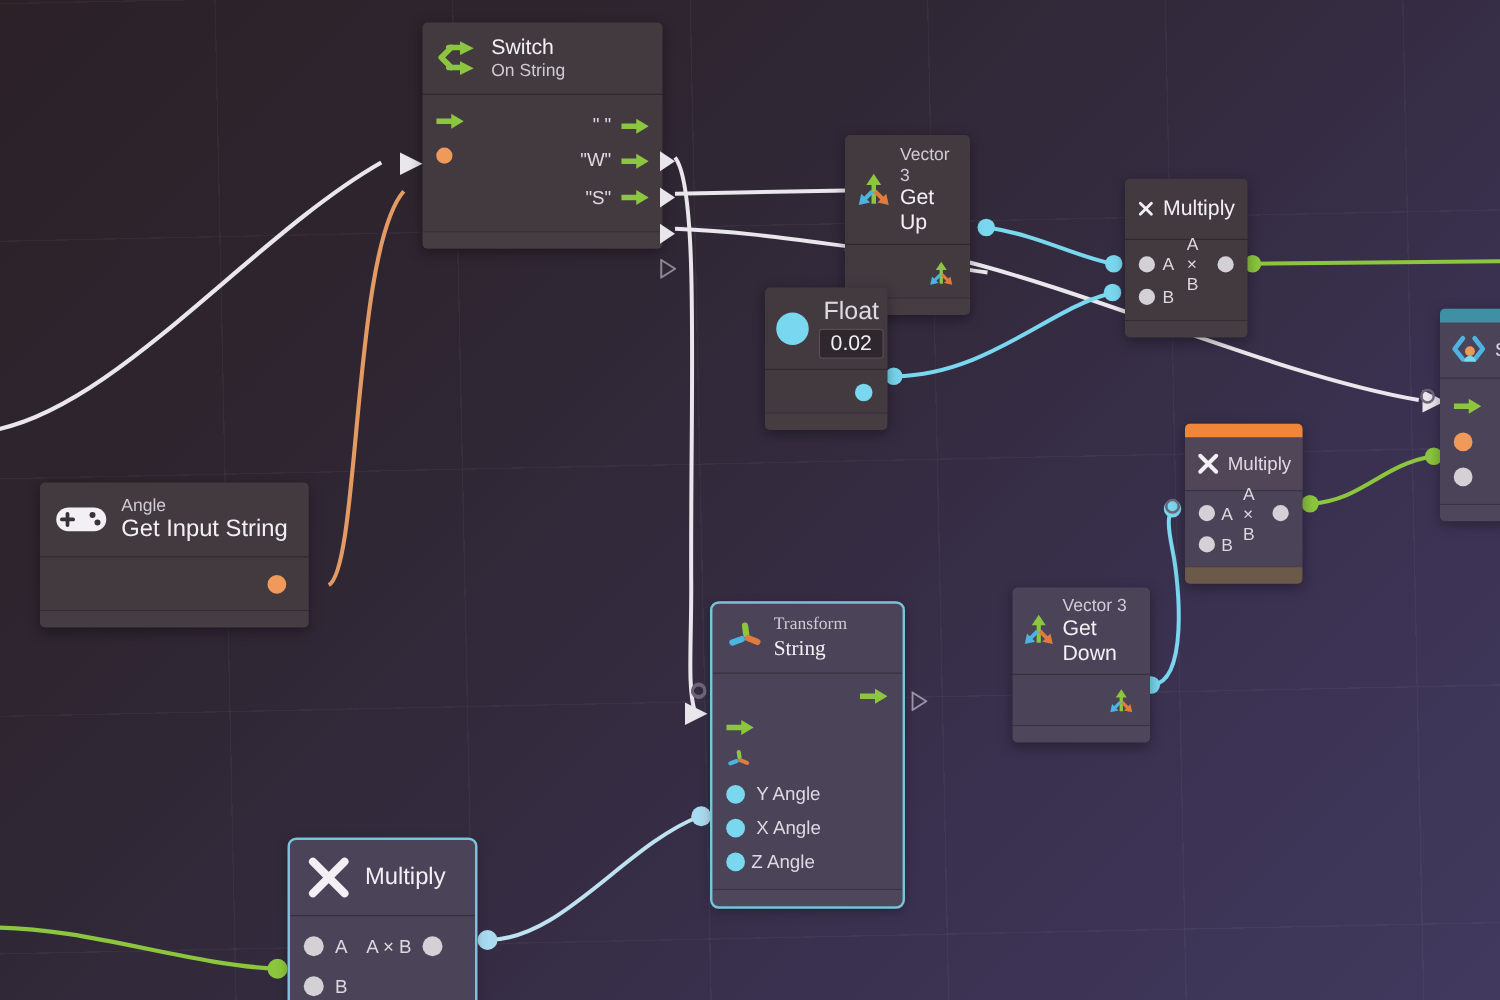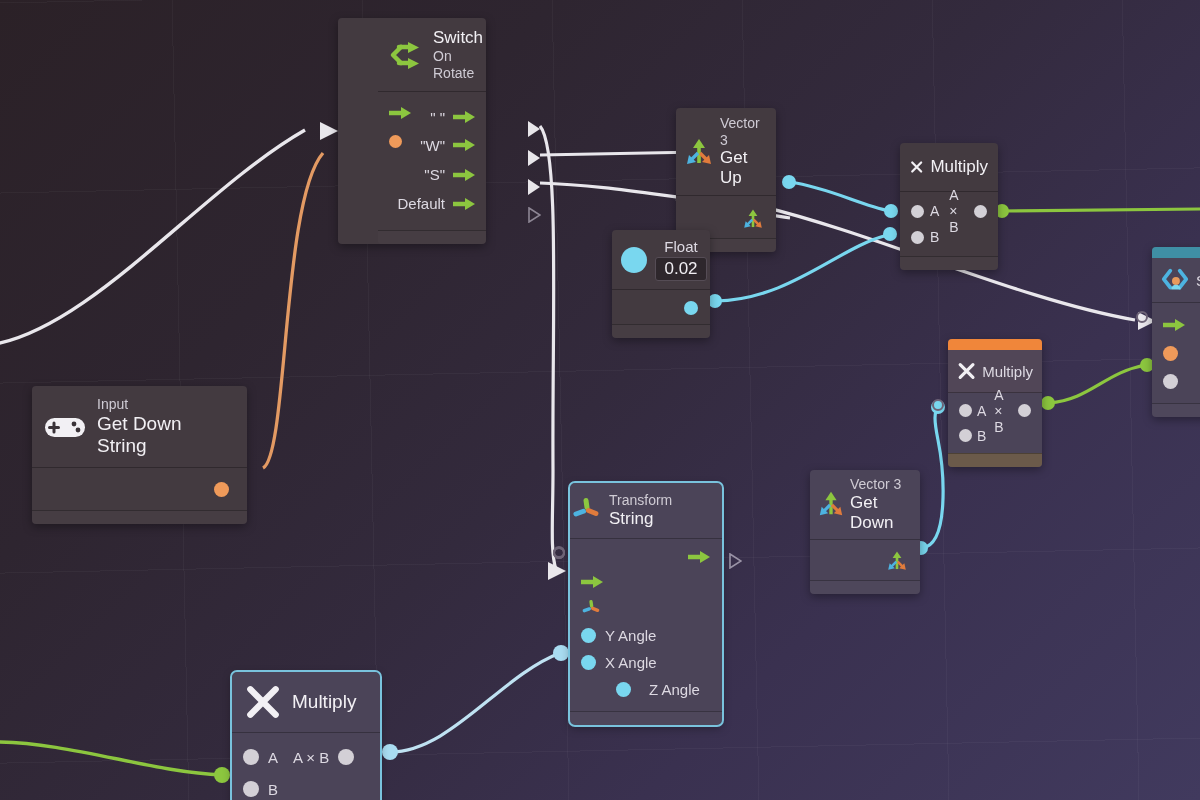--- a/index.html
+++ b/index.html
@@ -63,21 +63,21 @@
 
   .garrow { width:22px; height:14px; flex:0 0 22px; }
   .tri { width:0;height:0;border-top:8px solid transparent;border-bottom:8px solid transparent; }
   .tri.filled  { border-left:12px solid #e8e6ea; }
   .outport { position:absolute; }
 
   .valbox {
     background:#2e272c; border:1px solid #554c55; border-radius:3px;
     font-size:17px; color:#f0eef2; padding:1px 7px; text-align:center; min-width:52px;
   }
-  .floatlbl { font-size:15px; color:#dedae3; text-align:center; }
+  .floatlbl { font-size:20px; color:#dedae3; text-align:center; }
 
   
   .relay { position:absolute; left:-17px; width:12px; height:12px; border-radius:50%;
            border:2px solid #6d6376; background:transparent; }
 </style>
 </head>
 <body>
 
 <div id="canvas">
   <div id="grid"></div>
@@ -123,34 +123,34 @@
     <circle cx="1147" cy="365" r="7" fill="#8cc63f"></circle>
 
     <path d="M -6 742 C 70 742 150 772 222 775" fill="none" stroke="#8cc63f" stroke-width="3.4"></path>
     <circle cx="222" cy="775" r="8" fill="#8cc63f"></circle>
 
     <path d="M 390 752 C 450 752 500 676 560 653" fill="none" stroke="#bfe2f2" stroke-width="3.2"></path>
     <circle cx="390" cy="752" r="8" fill="#a9dcf1"></circle>
     <circle cx="561" cy="653" r="8" fill="#a9dcf1"></circle>
   </svg>
 
-  <div class="node dark" style="left:338px; top:18px; width:148px;padding-left:40px;">
+  <div class="node dark" style="left:338px; top:18px; width:192px;">
     <div class="nhead">
       <div class="nicon">
         <svg width="34" height="34" viewBox="0 0 34 34">
           <path d="M4 17 L12 9 M4 17 L12 25" stroke="#8cc63f" stroke-width="4.5" fill="none" stroke-linecap="round"></path>
           <path d="M10 9 H20" stroke="#8cc63f" stroke-width="4.5" fill="none" stroke-linecap="round"></path>
           <path d="M10 25 H20" stroke="#8cc63f" stroke-width="4.5" fill="none" stroke-linecap="round"></path>
           <polygon points="19,4 30,9.5 19,15" fill="#8cc63f"></polygon>
           <polygon points="19,20 30,25.5 19,31" fill="#8cc63f"></polygon>
         </svg>
       </div>
       <div class="ntext">
         <span class="ntitle">Switch</span>
-        <span class="nsub">On Rotate</span>
+        <span class="nsub">On String</span>
       </div>
     </div>
     <div class="nbody" style="padding-top:12px;padding-bottom:12px;">
 
       <div style="position:absolute; left:11px; top:8px;">
         <div style="height:26px;display:flex;align-items:center;">
           <svg class="garrow" viewBox="0 0 22 14">
             <path d="M0 7 H13" stroke="#8cc63f" stroke-width="4.5"></path>
               <polygon points="12,1 22,7 12,13" fill="#8cc63f"></polygon>
           </svg>
@@ -174,27 +174,20 @@
             <polygon points="12,1 22,7 12,13" fill="#8cc63f"></polygon>
         </svg>
       </div>
       <div class="prow right" style="height:29px;">
         <span class="plabel">"S"</span>
         <svg class="garrow" viewBox="0 0 22 14">
           <path d="M0 7 H13" stroke="#8cc63f" stroke-width="4.5"></path>
             <polygon points="12,1 22,7 12,13" fill="#8cc63f"></polygon>
         </svg>
       </div>
-      <div class="prow right" style="height:29px;">
-        <span class="plabel">Default</span>
-        <svg class="garrow" viewBox="0 0 22 14">
-          <path d="M0 7 H13" stroke="#8cc63f" stroke-width="4.5"></path>
-            <polygon points="12,1 22,7 12,13" fill="#8cc63f"></polygon>
-        </svg>
-      </div>
     </div>
     <div class="nfoot"></div>
 
     <div class="outport" style="left:190px; top:103px;">
       <div class="tri filled"></div>
     </div>
     <div class="outport" style="left:190px; top:132px;">
       <div class="tri filled"></div>
     </div>
     <div class="outport" style="left:190px; top:161px;">
@@ -277,32 +270,32 @@
 
   <div class="node dark" style="left:32px; top:386px; width:215px;">
     <div class="nhead">
       <svg width="44" height="28" viewBox="0 0 44 28" style="flex:0 0 44px;">
         <rect x="2" y="5" width="40" height="19" rx="9.5" fill="#f2f0f4"></rect>
         <path d="M11 10 V19 M6.5 14.5 H15.5" stroke="#3a3238" stroke-width="3" stroke-linecap="round"></path>
         <circle cx="31" cy="11" r="2.4" fill="#3a3238"></circle>
         <circle cx="35" cy="17" r="2.4" fill="#3a3238"></circle>
       </svg>
       <div class="ntext">
-        <span class="nsub">Input</span>
-        <span class="ntitle big">Get Down String</span>
+        <span class="nsub">Angle</span>
+        <span class="ntitle big">Get Input String</span>
       </div>
     </div>
     <div class="nbody" style="height:42px;padding:0;">
       <span class="dot orange" style="position:absolute;right:18px;top:14px;width:15px;height:15px;"></span>
     </div>
     <div class="nfoot"></div>
   </div>
 
   <div class="node purple sel" style="left:570px; top:483px; width:152px;">
-    <div class="nhead" style="padding:9px 1px;gap:8px;">
+    <div class="nhead" style="padding:9px 11px;gap:8px;font-family:Liberation Serif, serif;">
       <svg width="30" height="30" viewBox="0 0 30 30">
         <rect x="13" y="3" width="5" height="12" rx="2.5" fill="#8cc63f" transform="rotate(-8 15 9)"></rect>
         <rect x="15" y="14" width="13" height="5" rx="2.5" fill="#e07b3c" transform="rotate(22 20 16)"></rect>
         <rect x="2" y="15" width="13" height="5" rx="2.5" fill="#4db3e0" transform="rotate(-20 9 17)"></rect>
       </svg>
       <div class="ntext">
         <span class="nsub">Transform</span>
         <span class="ntitle">String</span>
       </div>
     </div>
@@ -330,21 +323,21 @@
       </div>
       <div class="prow" style="height:27px;gap:9px;">
         <span class="dot cyan" style="width:15px;height:15px;flex:0 0 15px;"></span>
         <span class="plabel">Y Angle</span>
       </div>
       <div class="prow" style="height:27px;gap:9px;">
         <span class="dot cyan" style="width:15px;height:15px;flex:0 0 15px;"></span>
         <span class="plabel">X Angle</span>
         <span class="relay" style="top:8px;"></span>
       </div>
-      <div class="prow" style="height:27px;gap:18px;margin-left:35px;">
+      <div class="prow" style="height:27px;gap:5px;">
         <span class="dot cyan" style="width:15px;height:15px;flex:0 0 15px;"></span>
         <span class="plabel">Z Angle</span>
         <span class="relay" style="top:8px;"></span>
       </div>
     </div>
     <div class="nfoot"></div>
     <div class="outport" style="left:159px; top:70px;">
       <svg width="13" height="16" viewBox="0 0 13 16">
           <polygon points="1,1 12,8 1,15" fill="none" stroke="#9a93a6" stroke-width="1.6"></polygon>
         </svg>

